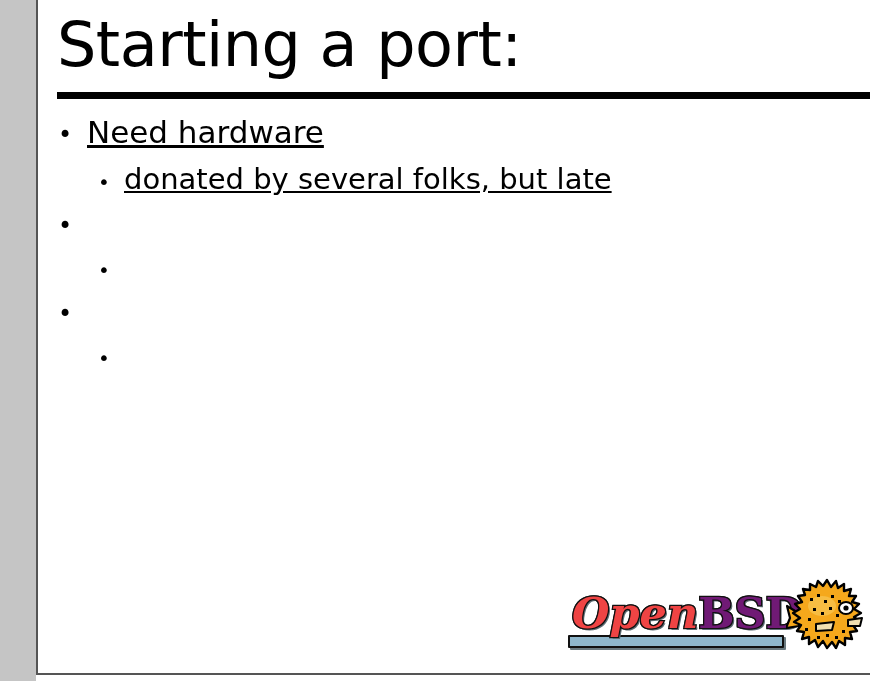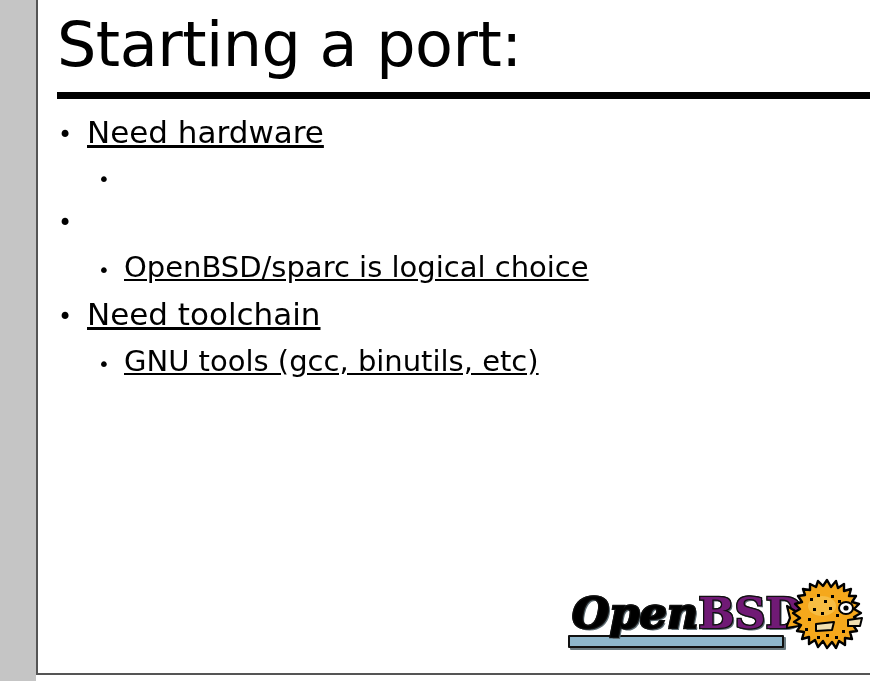--- a/index.html
+++ b/index.html
@@ -137,21 +137,21 @@
     left: 4px;
     top: 0px;
     font-family: "DejaVu Serif", serif;
     font-size: 43px;
     font-weight: bold;
     line-height: 46px;
     white-space: nowrap;
   }
   .wm-open {
     font-style: italic;
-    color: #000000;
+    color: #ef4444;
     -webkit-text-stroke: 2.5px #111111;
     paint-order: stroke fill;
     text-shadow:
       -1px -1px 0 #111, 1px -1px 0 #111,
       -1px  1px 0 #111, 1px  1px 0 #111,
        2px  2px 0 #5e6d74;
   }
   .wm-bsd {
     font-style: normal;
     color: #701a75;
@@ -198,39 +198,37 @@
 
     <div id="bullet-list">
 
       <div class="bullet-row level-1">
         <span class="bullet-glyph">•</span>
         <span class="bullet-text">Need hardware</span>
       </div>
 
       <div class="bullet-row level-2">
         <span class="bullet-glyph">•</span>
+        <span class="bullet-text">donated by several folks, but late</span>
       </div>
 
       <div class="bullet-row level-1">
         <span class="bullet-glyph">•</span>
       </div>
 
       <div class="bullet-row level-2">
         <span class="bullet-glyph">•</span>
-        <span class="bullet-text">OpenBSD/sparc is logical choice</span>
       </div>
 
       <div class="bullet-row level-1">
         <span class="bullet-glyph">•</span>
-        <span class="bullet-text">Need toolchain</span>
       </div>
 
       <div class="bullet-row level-2">
         <span class="bullet-glyph">•</span>
-        <span class="bullet-text">GNU tools (gcc, binutils, etc)</span>
       </div>
 
     </div>
 
     <div id="logo">
 
       <div id="wordmark">
         <div id="wm-bar"></div>
         <div class="wm-text">
           <span class="wm-open">Open</span><span class="wm-bsd">BSD</span>

